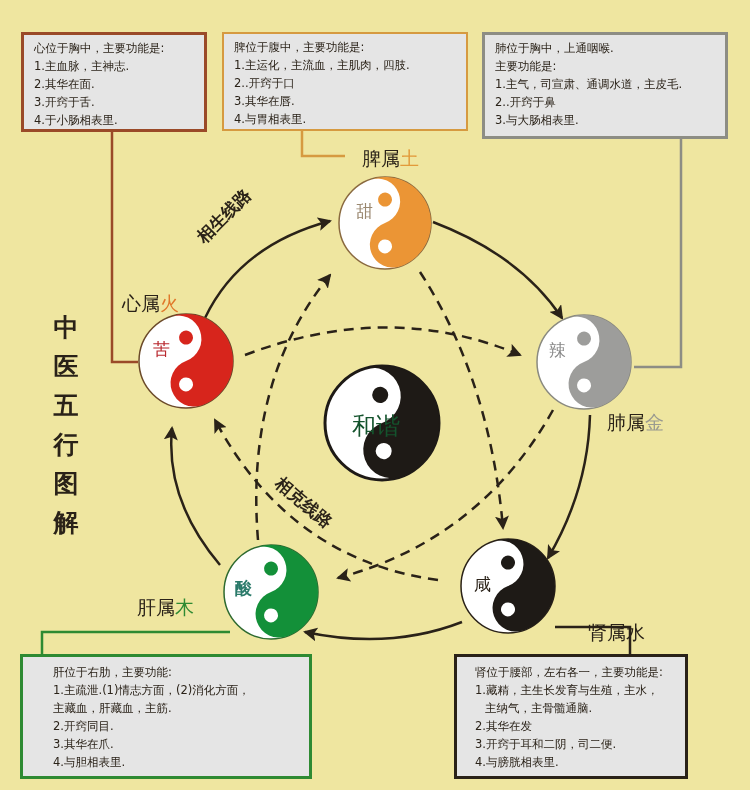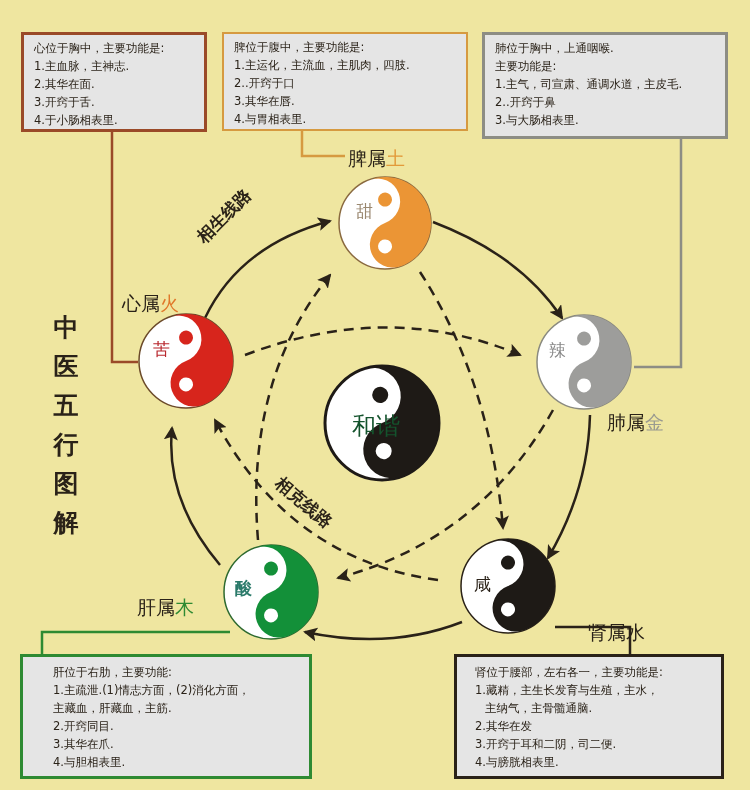--- a/index.html
+++ b/index.html
@@ -3,21 +3,21 @@
 <meta charset="utf-8">
 <style>
   html,body{margin:0;padding:0;}
   body{width:750px;height:790px;background:#efe6a0;position:relative;overflow:hidden;font-family:"DejaVu Sans","Liberation Sans",sans-serif;color:#2a2218;}
   .infobox{position:absolute;background:#e5e5e5;border:2px solid;box-sizing:border-box;font-size:11.5px;line-height:18px;padding:4px 8px 4px 10px;}
   .infobox div{white-space:nowrap;}
   #box-heart{left:21px;top:32px;width:186px;height:100px;border-color:#9a4a28;border-width:3px;}
   #box-spleen{left:222px;top:32px;width:246px;height:99px;border-color:#d69a40;}
   #box-lung{left:482px;top:32px;width:246px;height:107px;border-color:#8d8d84;border-width:3px;}
   #box-liver{left:20px;top:654px;width:292px;height:125px;border-color:#2e8a32;border-width:3px;padding-left:30px;padding-top:6px;}
-  #box-kidney{left:454px;top:654px;width:270px;height:125px;border-color:#2a2218;border-width:3px;padding-left:18px;padding-top:6px;}
+  #box-kidney{left:454px;top:654px;width:234px;height:125px;border-color:#2a2218;border-width:3px;padding-left:18px;padding-top:6px;}
   .indent{padding-left:10px;}
   svg#diagram{position:absolute;left:0;top:0;}
   .label{position:absolute;font-size:19px;white-space:nowrap;color:#2a2218;}
   .label .el{font-size:19px;}
   .vtitle{position:absolute;left:48px;top:308px;width:36px;font-size:25px;font-weight:bold;line-height:39px;text-align:center;font-family:"DejaVu Serif","Liberation Serif",serif;}
   .vtitle span{display:block;}
   .taste{position:absolute;font-size:17px;}
   .rot{position:absolute;font-size:17px;white-space:nowrap;font-weight:bold;}
 </style>
 </head>
@@ -137,21 +137,21 @@
   <span>医</span>
   <span>五</span>
   <span>行</span>
   <span>图</span>
   <span>解</span>
 </div>
 
 <div class="label" style="left:122px;top:291px;text-align:right;">
   <span>心属</span><span class="el" style="color:#e0782a">火</span>
 </div>
-<div class="label" style="left:348px;top:146px;">
+<div class="label" style="left:362px;top:146px;">
   <span>脾属</span><span class="el" style="color:#e29a3a">土</span>
 </div>
 <div class="label" style="left:607px;top:410px;">
   <span>肺属</span><span class="el" style="color:#9a9a90">金</span>
 </div>
 <div class="label" style="left:588px;top:596px;margin-top:24px;">
   <span>肾属</span><span class="el">水</span>
 </div>
 <div class="label" style="left:137px;top:595px;">
   <span>肝属</span><span class="el" style="color:#2e8a32">木</span>

